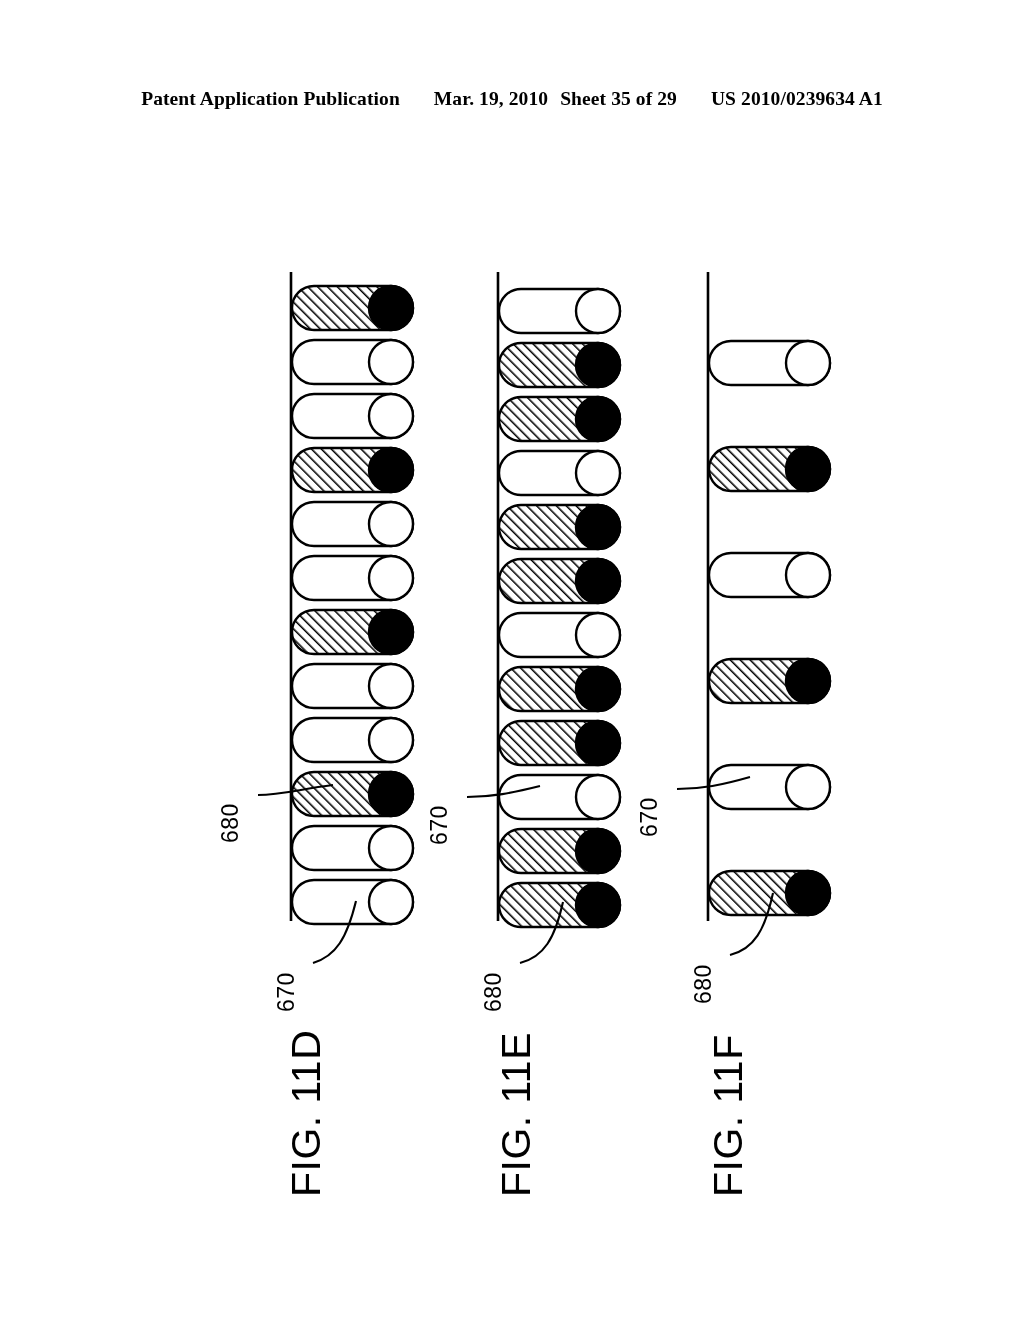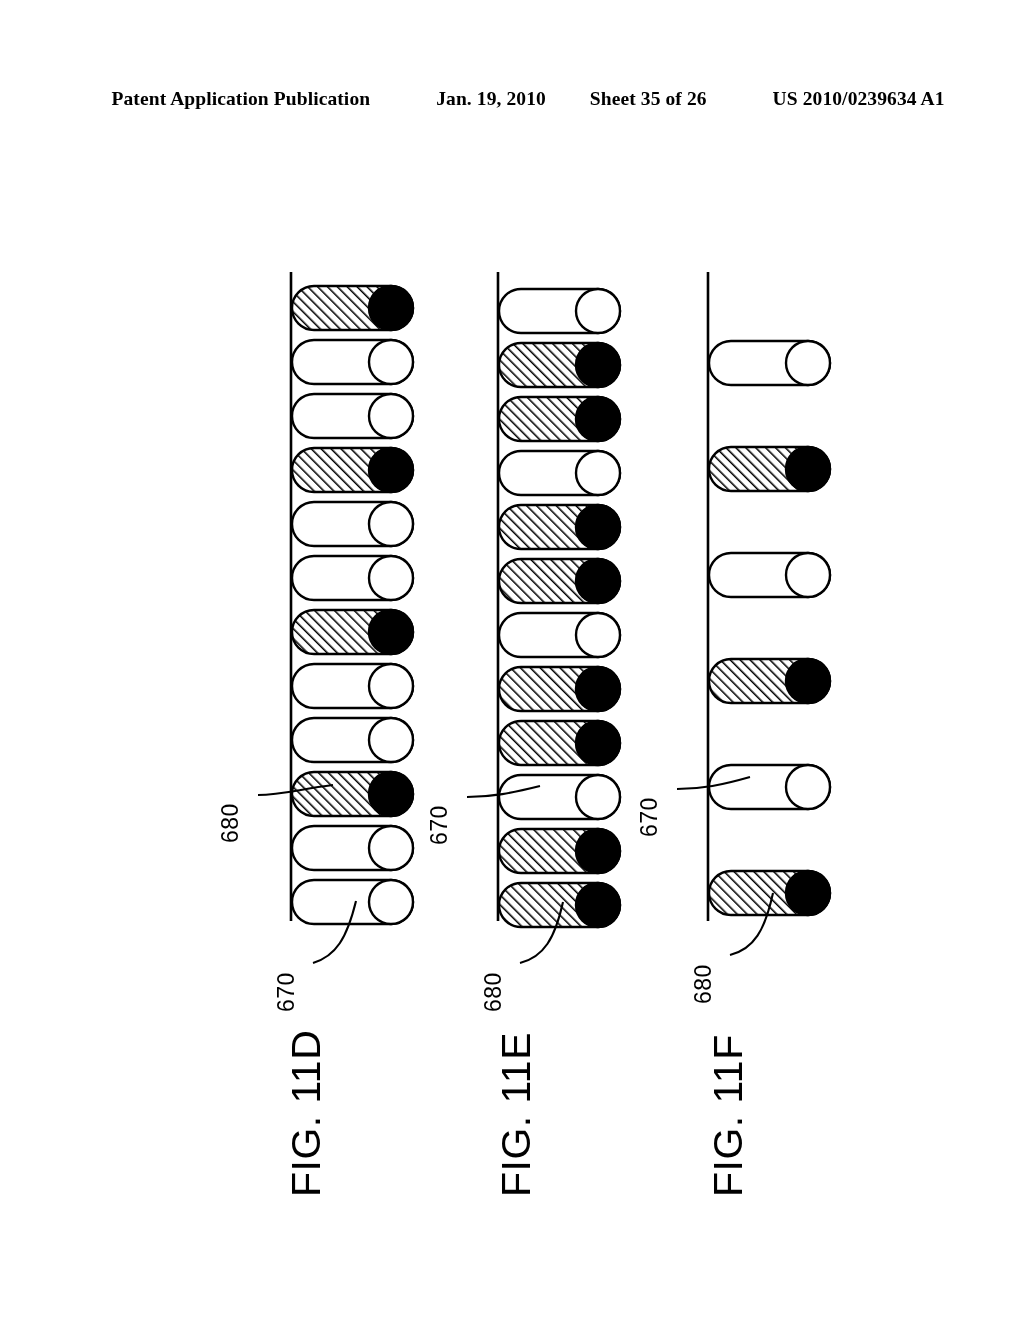--- a/index.html
+++ b/index.html
@@ -23,21 +23,21 @@
     top: 88px;
     left: 0;
     width: 1024px;
     text-align: center;
     font-family: "Liberation Serif", serif;
     font-weight: bold;
     font-size: 19.5px;
     letter-spacing: 0.1px;
     white-space: nowrap;
   }
-  #patent-header .seg { display: inline-block; margin-left: 32px; }
+  #patent-header .seg { display: inline-block; }
   #patent-header .gap-lg { display: inline-block; width: 34px; }
   #patent-header .gap-sm { display: inline-block; width: 12px; }
 
   
   #drawing {
     position: absolute;
     left: 0;
     top: 0;
     width: 1024px;
     height: 1320px;
@@ -74,21 +74,21 @@
     white-space: nowrap;
     transform-origin: left bottom;
     transform: rotate(-90deg);
     color: #000;
   }
 </style>
 </head>
 <body>
 
 <div id="patent-header">
-  <span class="seg">Patent Application Publication</span><span class="gap-lg"></span><span class="seg">Jan. 19, 2010</span><span class="gap-sm"></span><span class="seg">Sheet 35 of 26</span><span class="gap-lg"></span><span class="seg">US 2010/0239634 A1</span>
+  <span class="seg">Patent Application Publication</span><span class="gap-lg"></span><span class="seg">Mar. 19, 2010</span><span class="gap-sm"></span><span class="seg">Sheet 35 of 29</span><span class="gap-lg"></span><span class="seg">US 2010/0239634 A1</span>
 </div>
 
 <div id="drawing">
 <svg viewBox="0 0 1024 1320" xmlns="http://www.w3.org/2000/svg">
   <defs>
 
     <pattern id="hatch" width="7" height="7" patternUnits="userSpaceOnUse" patternTransform="rotate(-45)">
       <rect width="7" height="7" fill="#ffffff"></rect>
       <line x1="0" y1="0" x2="0" y2="7" stroke="#000000" stroke-width="3.1"></line>
     </pattern>

